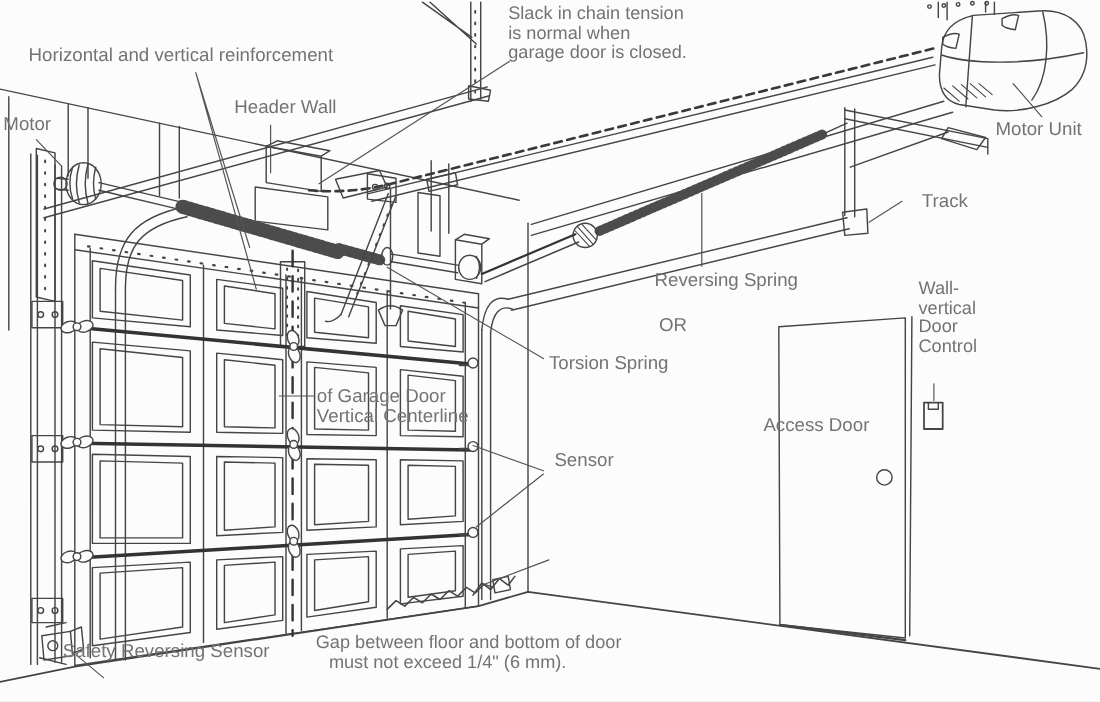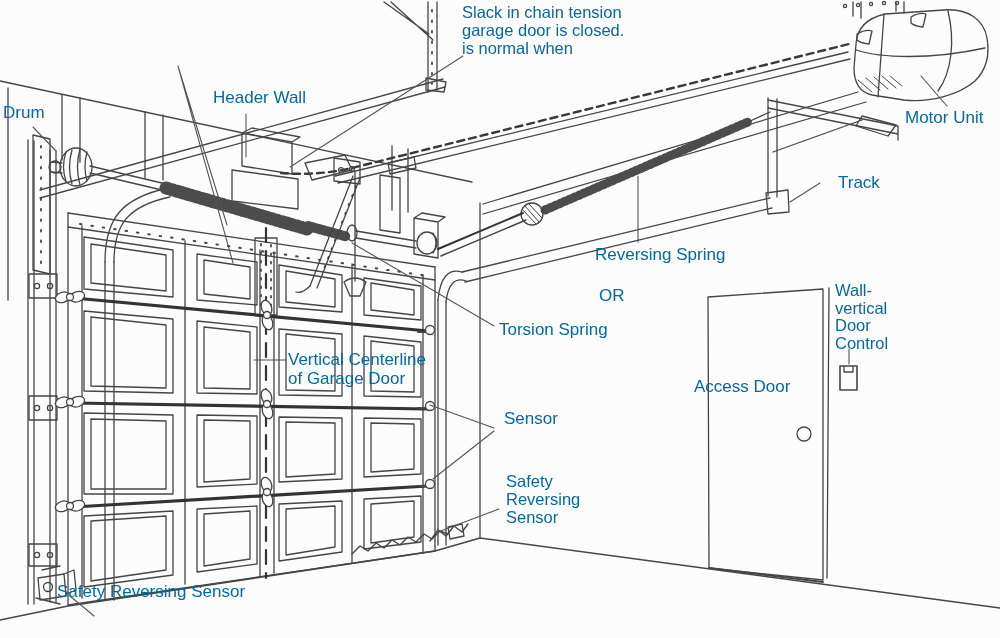--- a/index.html
+++ b/index.html
@@ -1,19 +1,19 @@
 <!DOCTYPE html>
 <html><head>
 <meta charset="utf-8">
 <style>
   html,body{margin:0;padding:0;background:#e8e8e8;}
   #stage{position:relative;width:1000px;height:638px;background:#fcfcfc;overflow:hidden;
          font-family:"Liberation Sans","DejaVu Sans",sans-serif;color:#2b2b2b;}
   #art{position:absolute;left:0;top:0;}
-  .lbl{position:absolute;font-size:17px;line-height:19px;color:#0369a1;white-space:nowrap;}
+  .lbl{position:absolute;font-size:17px;line-height:19px;color:#737373;white-space:nowrap;}
   .lbl span{display:block;}
   .small{font-size:16.5px;line-height:18px;}
   #lbl-gap span.indent{margin-left:12px;}
   svg *{vector-effect:non-scaling-stroke;}
 </style>
 </head>
 <body>
 
 <div id="stage">
 
@@ -293,73 +293,75 @@
     <path d="M638,176 V242"></path>
     <path d="M494,326 L352,243"></path>
     <path d="M254,360 H286"></path>
     <path d="M494,428 L430,405 M494,431 L433,479"></path>
     <path d="M499,509 L438,532"></path>
     <path d="M70,596 L94,616"></path>
     <path d="M849,349 V364"></path>
   </g>
 </svg>
 
+  <div class="lbl" style="left:26px;top:40px">
+      <span>Horizontal and vertical reinforcement</span>
+    </div>
   <div class="lbl" style="left:3px;top:103px">
-      <span>Drum</span>
+      <span>Motor</span>
     </div>
   <div class="lbl" style="left:213px;top:88px">
       <span>Header Wall</span>
     </div>
 
   <div class="lbl small" style="left:462px;top:3px">
     <span>Slack in chain tension</span>
+    <span>is normal when</span>
     <span>garage door is closed.</span>
-    <span>is normal when</span>
   </div>
 
   <div class="lbl" style="left:905px;top:108px">
       <span>Motor Unit</span>
     </div>
   <div class="lbl" style="left:838px;top:173px">
       <span>Track</span>
     </div>
   <div class="lbl" style="left:595px;top:245px">
       <span>Reversing Spring</span>
     </div>
   <div class="lbl" style="left:599px;top:286px">
       <span>OR</span>
     </div>
   <div class="lbl" style="left:499px;top:320px">
       <span>Torsion Spring</span>
     </div>
 
-  <div class="lbl small" style="left:835px;top:282px;line-height:17.5px">
+  <div class="lbl small" style="left:835px;top:254px;line-height:17.5px">
     <span>Wall-</span>
     <span>vertical</span>
     <span>Door</span>
     <span>Control</span>
   </div>
 
   <div class="lbl" style="left:694px;top:377px">
       <span>Access Door</span>
     </div>
 
   <div class="lbl" style="left:288px;top:350px">
+    <span>of Garage Door</span>
     <span>Vertical Centerline</span>
-    <span>of Garage Door</span>
   </div>
 
   <div class="lbl" style="left:504px;top:409px">
       <span>Sensor</span>
     </div>
 
-  <div class="lbl small" style="left:506px;top:472px">
-    <span>Safety</span>
-    <span>Reversing</span>
-    <span>Sensor</span>
+
+  <div class="lbl small" style="left:287px;top:575px" id="lbl-gap">
+    <span>Gap between floor and bottom of door</span>
+    <span class="indent">must not exceed 1/4" (6 mm).</span>
   </div>
-
 
   <div class="lbl" style="left:57px;top:582px">
       <span>Safety Reversing Sensor</span>
     </div>
 
 </div>
 
 </body></html>

